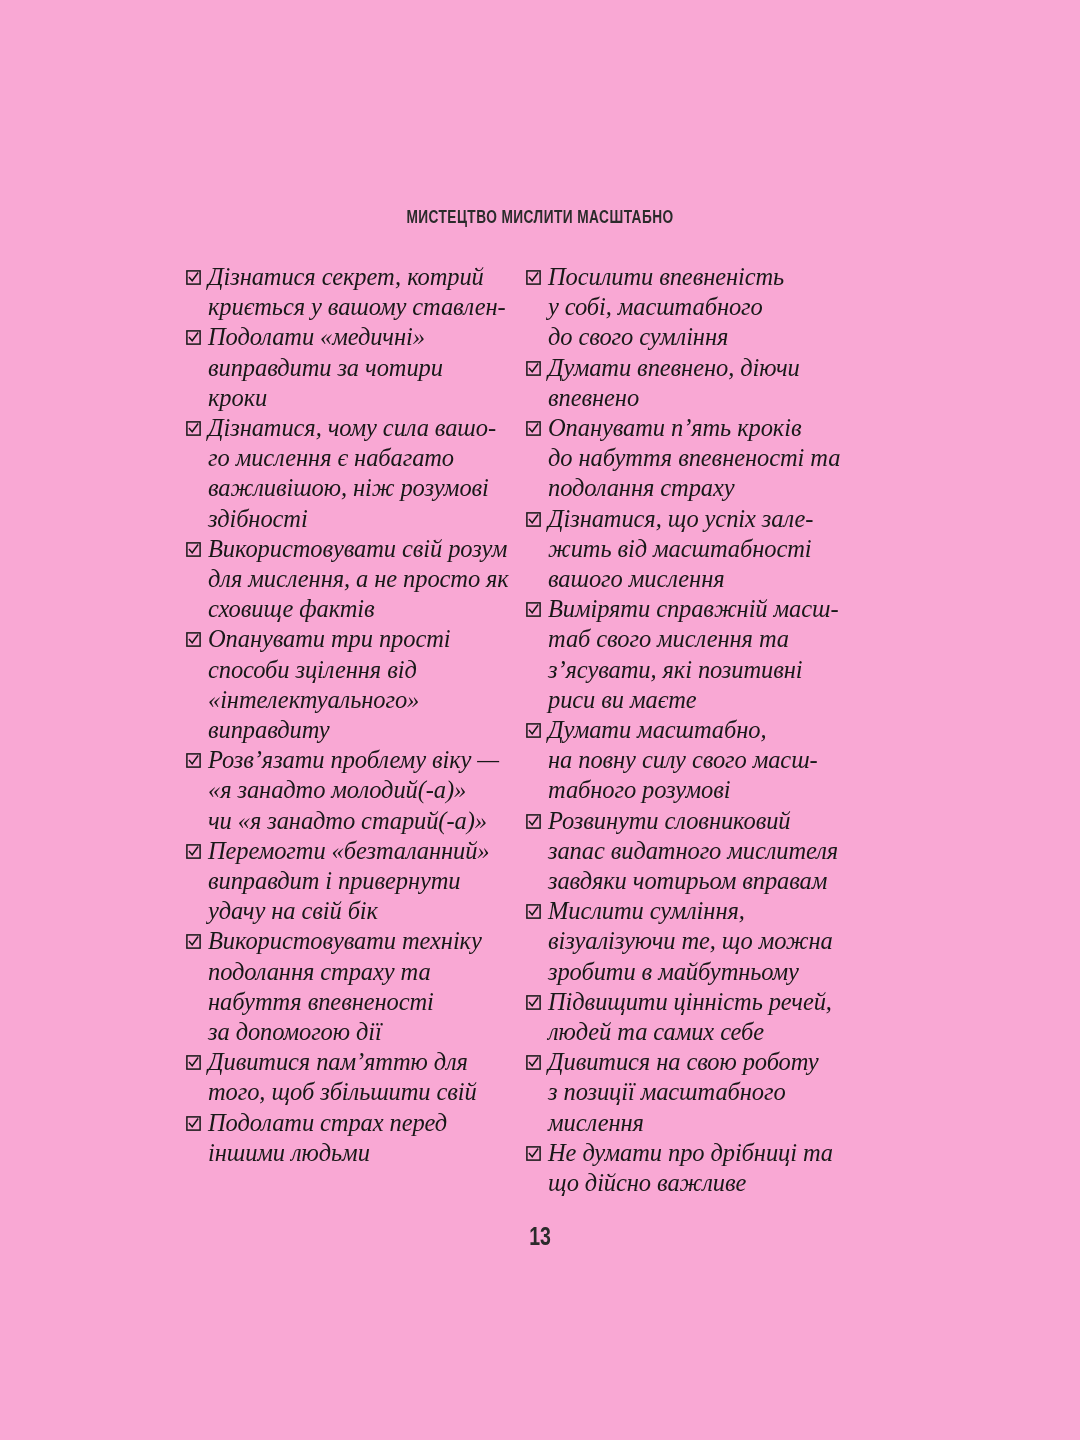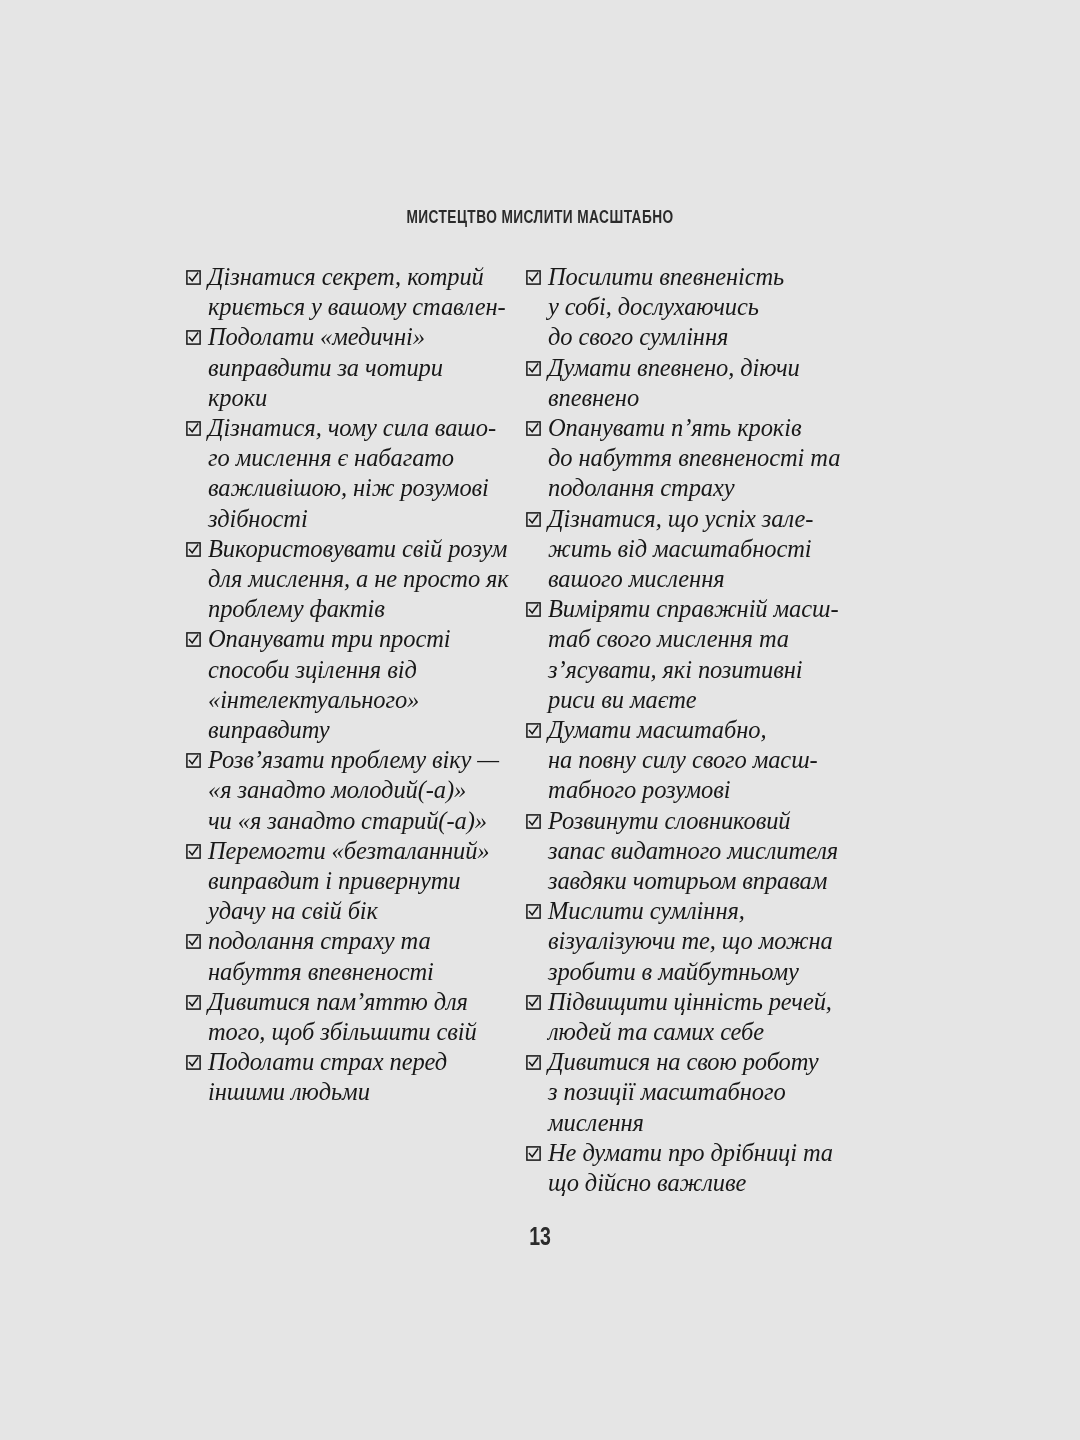--- a/index.html
+++ b/index.html
@@ -14,21 +14,21 @@
     position: relative;
     overflow: hidden;
     font-family: "Liberation Serif", "DejaVu Serif", serif;
     color: #1a1a1a;
     -webkit-font-smoothing: antialiased;
   }
 
   .page {
     position: absolute;
     inset: 0;
-    background: #e5e5e5;
+    background: #f9a8d4;
   }
 
   
   .running-head {
     position: absolute;
     top: 206px;
     left: 0;
     width: 1080px;
     text-align: center;
     font-family: "Liberation Sans", "DejaVu Sans", sans-serif;
@@ -165,21 +165,21 @@
         <div class="check-item">
           <span class="check-box">
             <svg viewBox="0 0 15 15" xmlns="http://www.w3.org/2000/svg">
               <rect x="0.9" y="0.9" width="13.2" height="13.2" fill="none" stroke="#181818" stroke-width="1.5"></rect>
               <path d="M3.4 7.6 L6.2 10.7 L11.7 3.1" fill="none" stroke="#181818" stroke-width="1.5" stroke-linecap="square" stroke-linejoin="miter"></path>
             </svg>
           </span>
           <span class="check-text">
             <span class="ln">Використовувати свій розум</span>
             <span class="ln">для мислення, а не просто як</span>
-            <span class="ln">проблему фактів</span>
+            <span class="ln">сховище фактів</span>
           </span>
         </div>
         <div class="check-item">
           <span class="check-box">
             <svg viewBox="0 0 15 15" xmlns="http://www.w3.org/2000/svg">
               <rect x="0.9" y="0.9" width="13.2" height="13.2" fill="none" stroke="#181818" stroke-width="1.5"></rect>
               <path d="M3.4 7.6 L6.2 10.7 L11.7 3.1" fill="none" stroke="#181818" stroke-width="1.5" stroke-linecap="square" stroke-linejoin="miter"></path>
             </svg>
           </span>
           <span class="check-text">
@@ -216,22 +216,24 @@
           </span>
         </div>
         <div class="check-item">
           <span class="check-box">
             <svg viewBox="0 0 15 15" xmlns="http://www.w3.org/2000/svg">
               <rect x="0.9" y="0.9" width="13.2" height="13.2" fill="none" stroke="#181818" stroke-width="1.5"></rect>
               <path d="M3.4 7.6 L6.2 10.7 L11.7 3.1" fill="none" stroke="#181818" stroke-width="1.5" stroke-linecap="square" stroke-linejoin="miter"></path>
             </svg>
           </span>
           <span class="check-text">
+            <span class="ln">Використовувати техніку</span>
             <span class="ln">подолання страху та</span>
             <span class="ln">набуття впевненості</span>
+            <span class="ln">за допомогою дії</span>
           </span>
         </div>
         <div class="check-item">
           <span class="check-box">
             <svg viewBox="0 0 15 15" xmlns="http://www.w3.org/2000/svg">
               <rect x="0.9" y="0.9" width="13.2" height="13.2" fill="none" stroke="#181818" stroke-width="1.5"></rect>
               <path d="M3.4 7.6 L6.2 10.7 L11.7 3.1" fill="none" stroke="#181818" stroke-width="1.5" stroke-linecap="square" stroke-linejoin="miter"></path>
             </svg>
           </span>
           <span class="check-text">
@@ -255,21 +257,21 @@
     <div class="column right">
         <div class="check-item">
           <span class="check-box">
             <svg viewBox="0 0 15 15" xmlns="http://www.w3.org/2000/svg">
               <rect x="0.9" y="0.9" width="13.2" height="13.2" fill="none" stroke="#181818" stroke-width="1.5"></rect>
               <path d="M3.4 7.6 L6.2 10.7 L11.7 3.1" fill="none" stroke="#181818" stroke-width="1.5" stroke-linecap="square" stroke-linejoin="miter"></path>
             </svg>
           </span>
           <span class="check-text">
             <span class="ln">Посилити впевненість</span>
-            <span class="ln">у собі, дослухаючись</span>
+            <span class="ln">у собі, масштабного</span>
             <span class="ln">до свого сумління</span>
           </span>
         </div>
         <div class="check-item">
           <span class="check-box">
             <svg viewBox="0 0 15 15" xmlns="http://www.w3.org/2000/svg">
               <rect x="0.9" y="0.9" width="13.2" height="13.2" fill="none" stroke="#181818" stroke-width="1.5"></rect>
               <path d="M3.4 7.6 L6.2 10.7 L11.7 3.1" fill="none" stroke="#181818" stroke-width="1.5" stroke-linecap="square" stroke-linejoin="miter"></path>
             </svg>
           </span>

